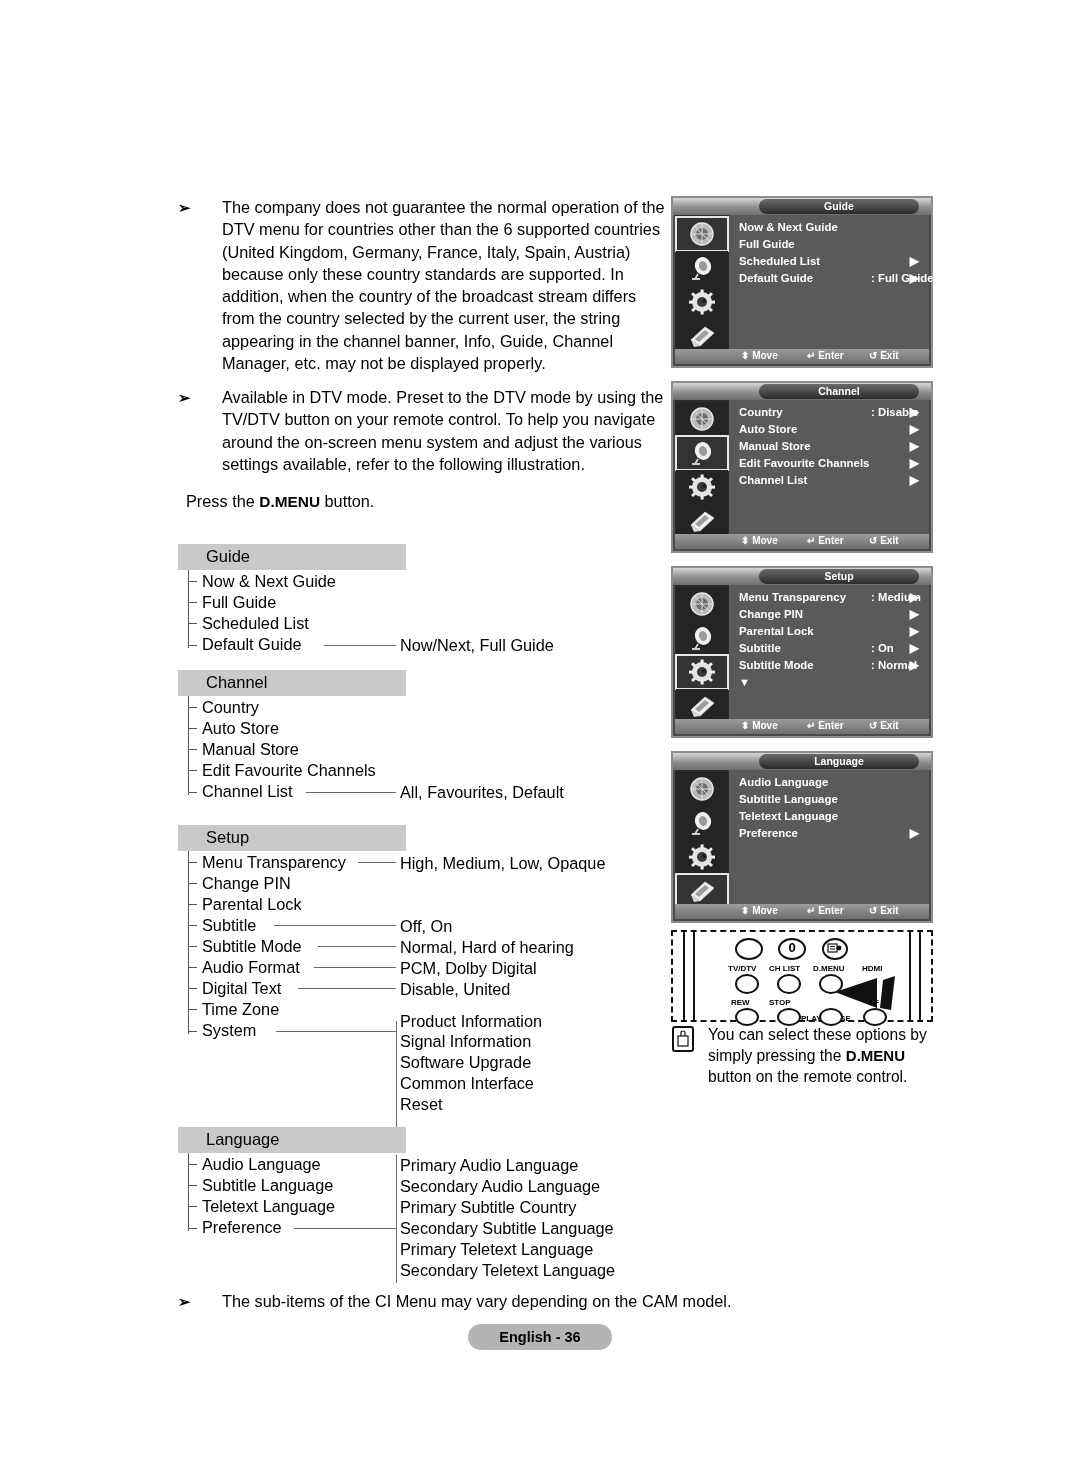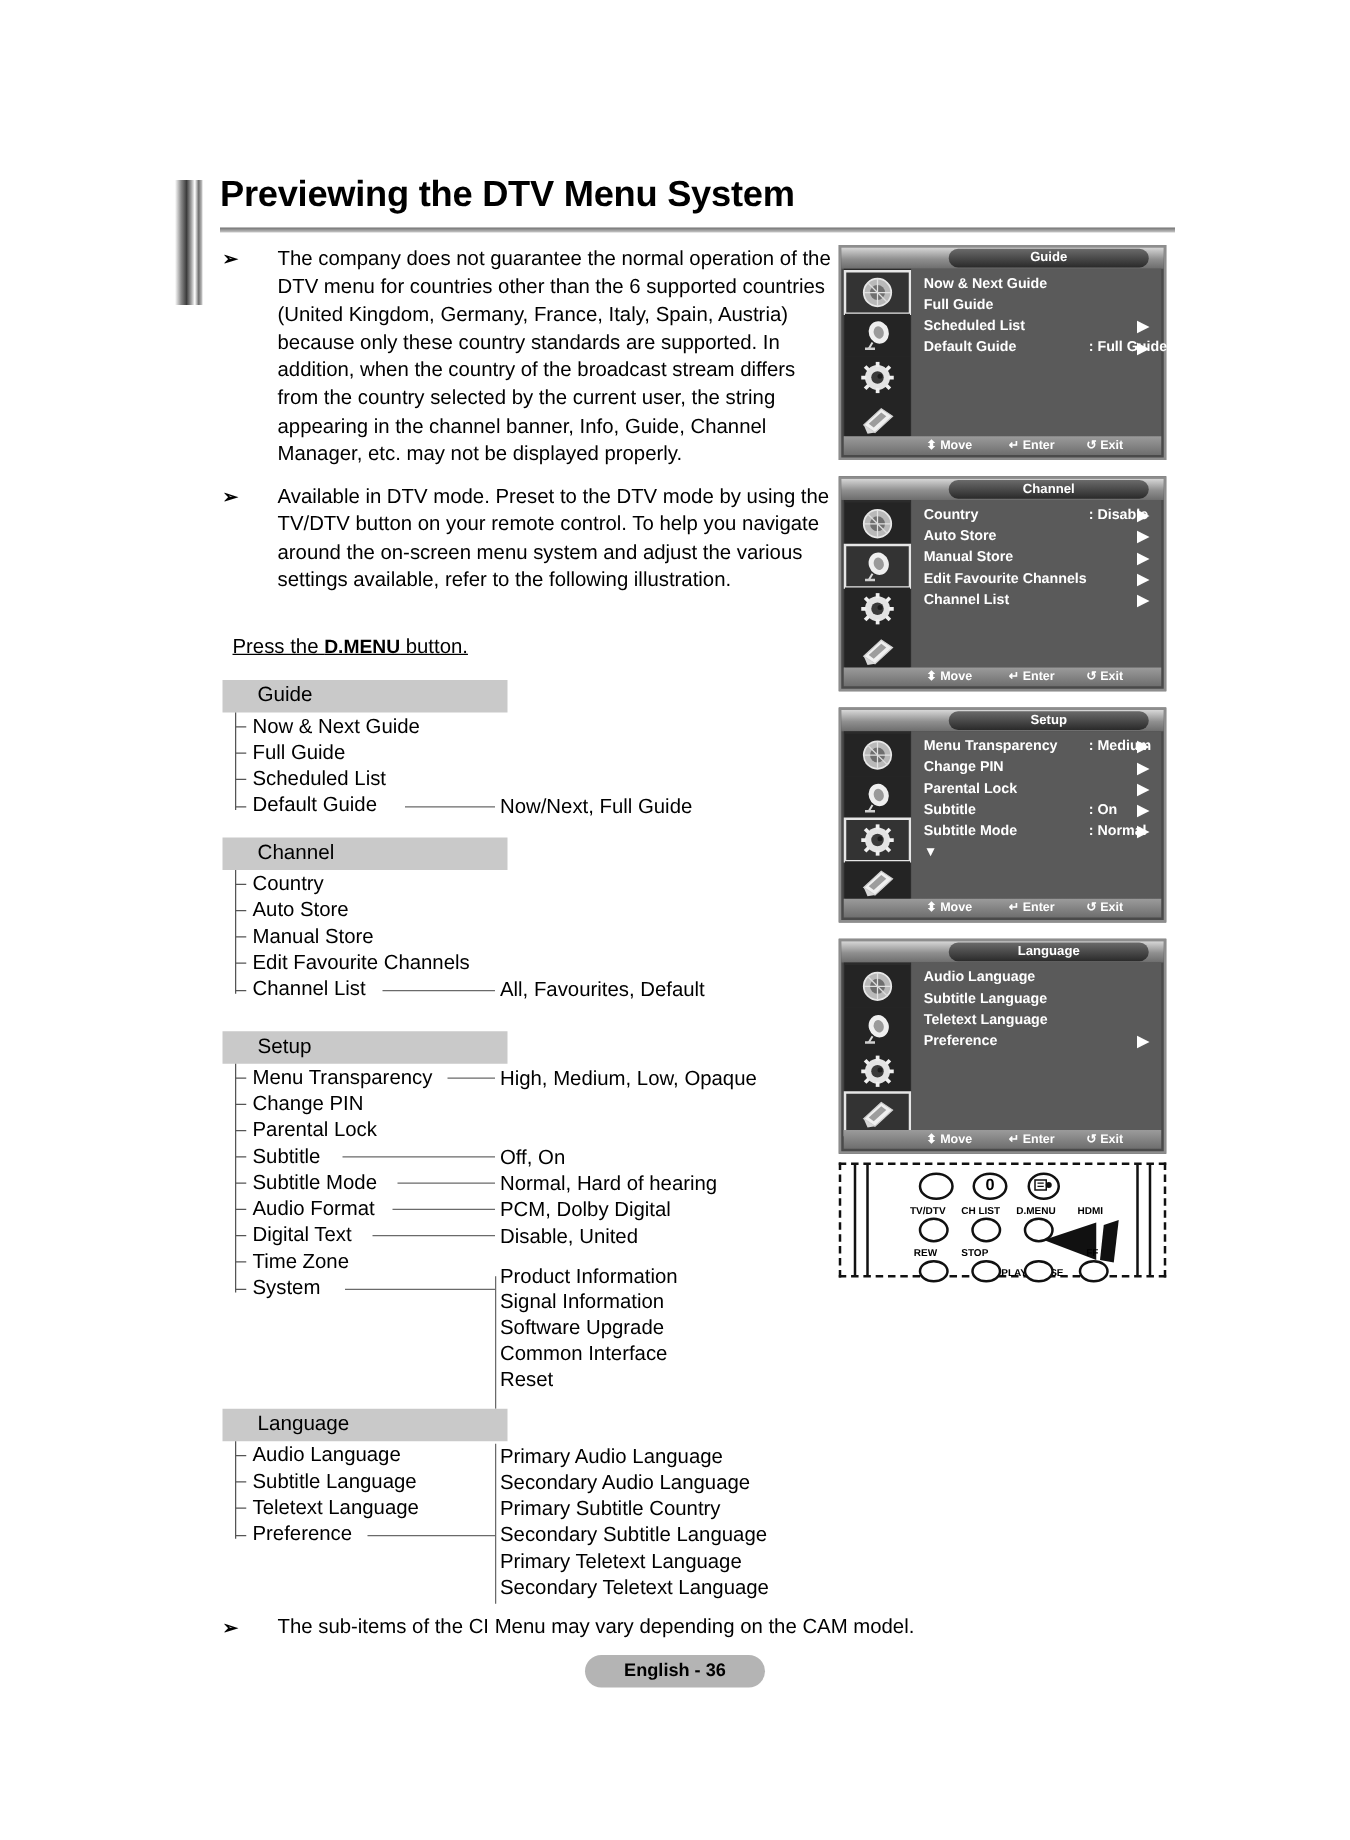--- a/index.html
+++ b/index.html
@@ -11,21 +11,21 @@
   .title-bar-deco{position:absolute;left:0;top:0;width:22px;height:100px;
     background:linear-gradient(to right,#ffffff 0%,#8a8a8a 22%,#3c3c3c 42%,#9a9a9a 58%,#ffffff 72%,#6e6e6e 86%,#cfcfcf 100%);}
   .title-text{position:absolute;left:36px;top:-4px;font-size:29px;font-weight:bold;letter-spacing:-0.2px;white-space:nowrap;}
   .title-rule{position:absolute;left:36px;top:38px;width:764px;height:4px;
     background:linear-gradient(to bottom,#6f6f6f,#c9c9c9);}
 
   
   .bullet{position:absolute;font-size:16.3px;line-height:22.3px;}
   .bullet .arrow{position:absolute;left:0;top:1px;font-size:15px;font-weight:bold;}
   .bullet .txt{display:block;margin-left:44px;}
-  .press-line{position:absolute;left:186px;top:508px;font-size:16.3px;text-decoration:underline;}
+  .press-line{position:absolute;left:186px;top:492px;font-size:16.3px;}
   .press-line b{font-size:15.4px;}
 
   
   .sec{position:absolute;}
   .sec-head{position:absolute;left:0;top:0;width:228px;height:26px;background:#c9c9c9;}
   .sec-head span{position:absolute;left:28px;top:3px;font-size:16.5px;}
   .spine{position:absolute;width:1px;background:#555;}
   .titem{position:absolute;font-size:16.3px;white-space:nowrap;}
   .tick{position:absolute;width:9px;height:1px;background:#555;}
   .leadline{position:absolute;height:1px;background:#6a6a6a;}
@@ -74,25 +74,20 @@
   .footer-bullet .arrow{position:absolute;left:0;top:1px;font-weight:bold;font-size:15px;}
   .footer-bullet .txt{display:block;margin-left:44px;}
   .pagenum{position:absolute;left:468px;top:1324px;width:144px;height:26px;border-radius:13px;
       background:#b4b4b4;color:#000;font-size:14.5px;font-weight:bold;text-align:center;line-height:26px;}
 </style>
 </head>
 <body>
 
 <div class="page">
 
-  <div class="title-wrap">
-    <div class="title-bar-deco"></div>
-    <div class="title-text">Previewing the DTV Menu System</div>
-    <div class="title-rule"></div>
-  </div>
 
   <div class="bullet" style="left:178px;top:196px;width:492px;">
     <span class="arrow">➢</span>
     <span class="txt">The company does not guarantee the normal operation of the DTV menu for countries other than the 6 supported countries (United Kingdom, Germany, France, Italy, Spain, Austria) because only these country standards are supported. In addition, when the country of the broadcast stream differs from the country selected by the current user, the string appearing in the channel banner, Info, Guide, Channel Manager, etc. may not be displayed properly.</span>
   </div>
 
   <div class="bullet" style="left:178px;top:386px;width:492px;">
     <span class="arrow">➢</span>
     <span class="txt">Available in DTV mode. Preset to the DTV mode by using the TV/DTV button on your remote control. To help you navigate around the on-screen menu system and adjust the various settings available, refer to the following illustration.</span>
   </div>
@@ -545,20 +540,29 @@
     <div class="rlab" style="left:96px;top:66px;">STOP</div>
     <div class="rlab" style="left:128px;top:82px;">PLAY/PAUSE</div>
     <div class="rlab" style="left:196px;top:66px;">FF</div>
 
     <div class="rbtn" style="left:62px;top:76px;width:24px;height:18px;"></div>
     <div class="rbtn" style="left:104px;top:76px;width:24px;height:18px;"></div>
     <div class="rbtn" style="left:146px;top:76px;width:24px;height:18px;"></div>
     <div class="rbtn" style="left:190px;top:76px;width:24px;height:18px;"></div>
   </div>
 
+  <div class="note">
+    <span class="nicon">
+      <svg width="14" height="18" viewBox="0 0 14 18" style="display:block;margin:2px auto;">
+        <rect x="2" y="6" width="10" height="10" fill="none" stroke="#111" stroke-width="1.2"></rect>
+        <path d="M5 6 L5 3 Q5 1 7 1 Q9 1 9 3 L9 6" fill="none" stroke="#111" stroke-width="1.2"></path>
+      </svg>
+    </span>
+    <span class="ntxt"><span>You can select these options</span> <span>by simply pressing the</span> <b>D.MENU</b><span> button on the</span> <span>remote control.</span></span>
+  </div>
 
   <div class="footer-bullet">
     <span class="arrow">➢</span>
     <span class="txt">The sub-items of the CI Menu may vary depending on the CAM model.</span>
   </div>
   <div class="pagenum">English - 36</div>
 
 </div>
 
 </body></html>

